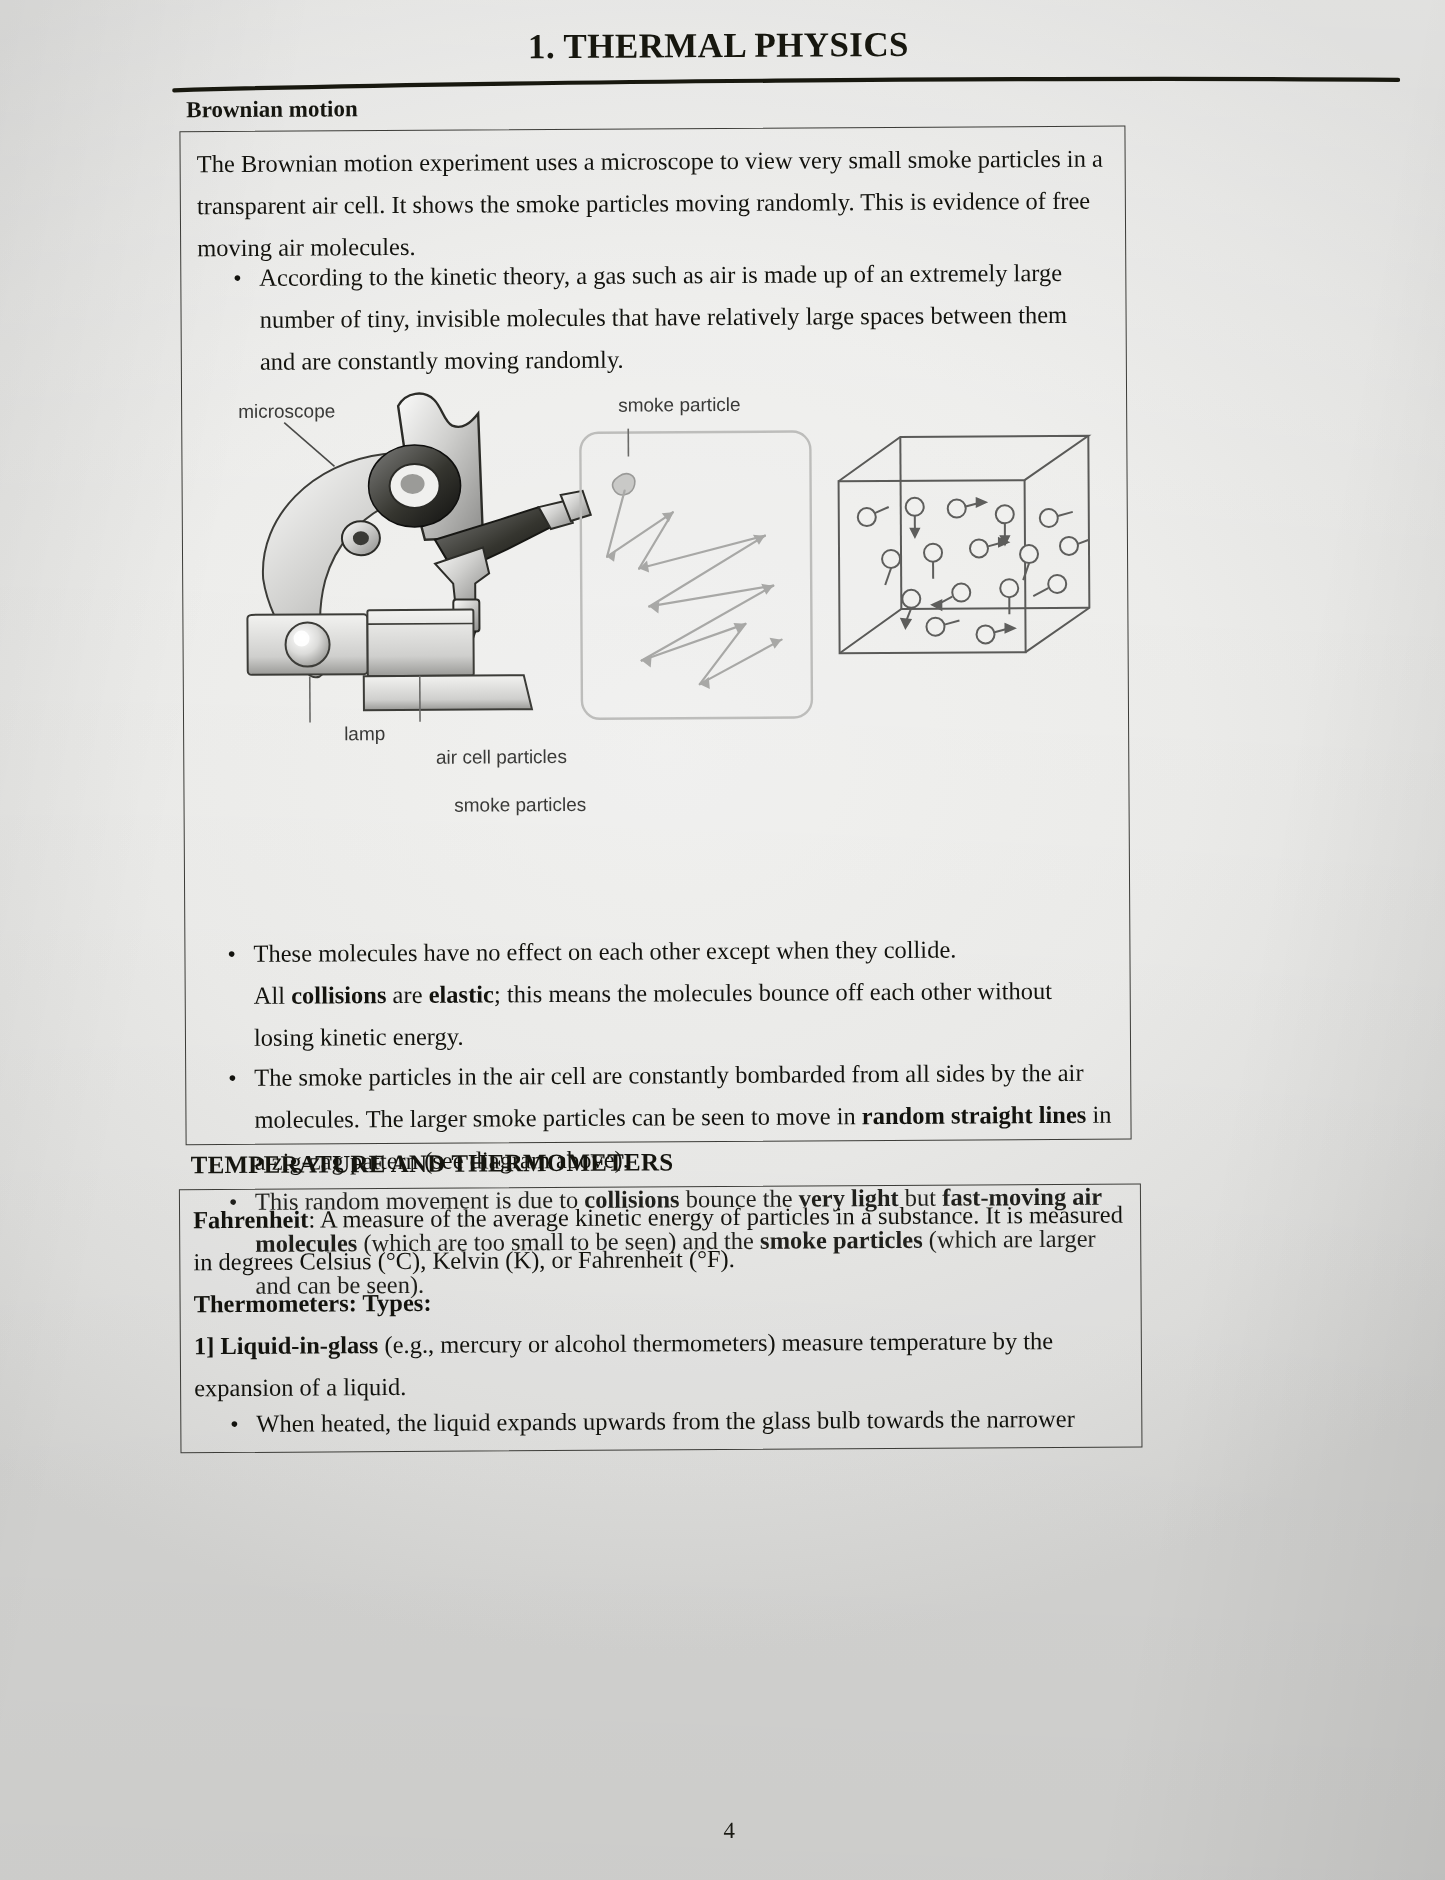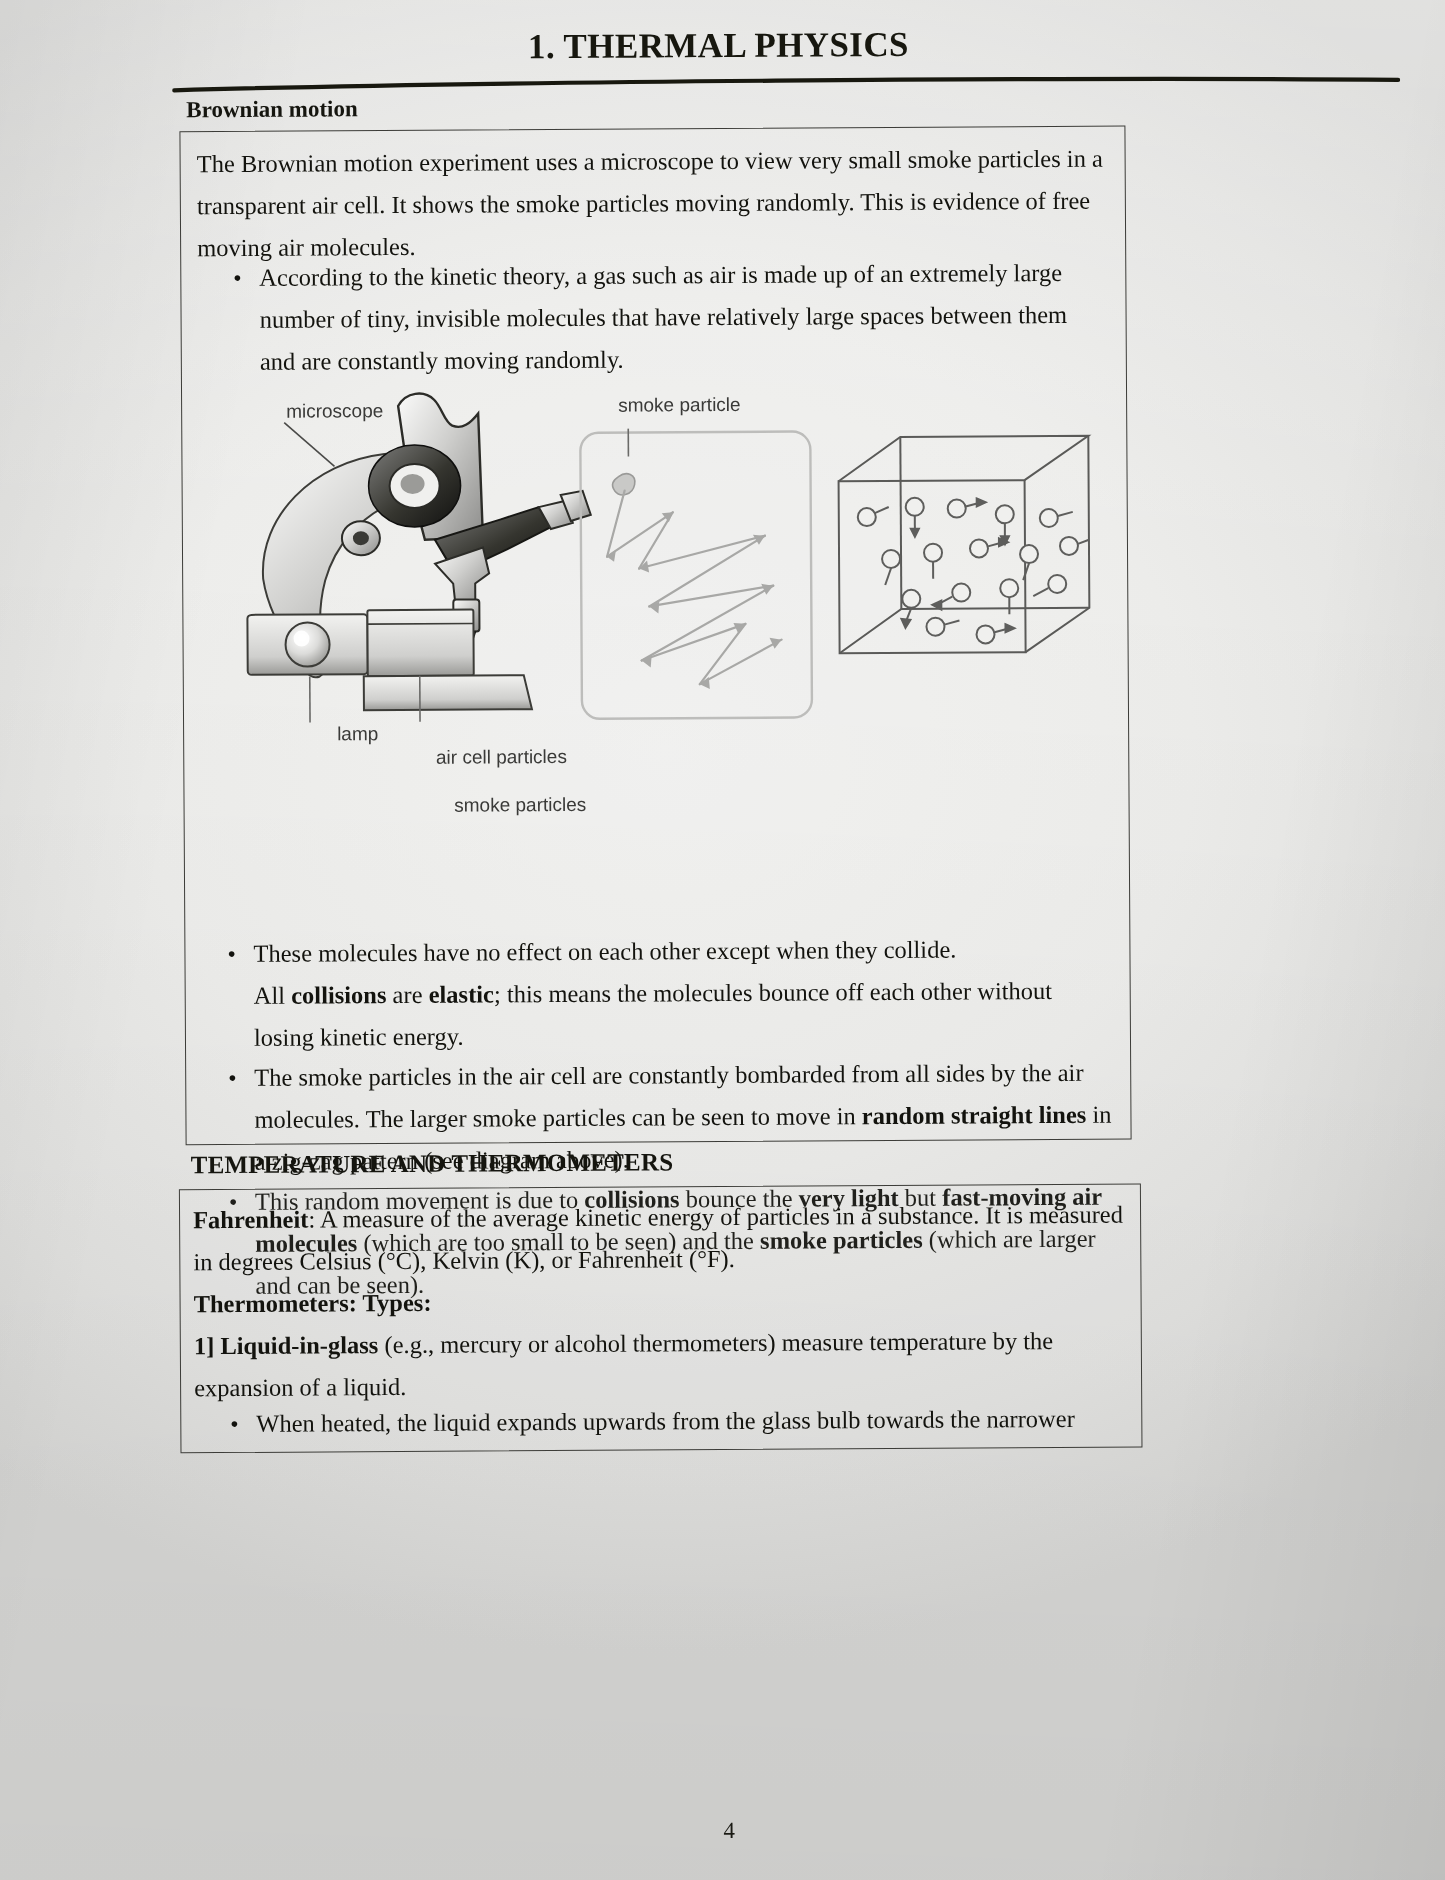--- a/index.html
+++ b/index.html
@@ -144,23 +144,23 @@
     height: 400px;
   }
   .diagram-label {
     position: absolute;
     font-family: "Liberation Sans", "DejaVu Sans", sans-serif;
     font-size: 19px;
     color: #3a3a38;
     white-space: pre;
     line-height: 24px;
   }
-  #label-microscope { top: 17px; left: 40px; margin-left: 48px; }
+  #label-microscope { top: 17px; left: 40px; }
   #label-smoke-particle { top: 13px; left: 372px; margin-left: 48px; }
-  #label-lamp { top: 340px; left: 137px; text-align: right; }
+  #label-lamp { top: 340px; left: 144px; text-align: right; }
   #label-aircell { top: 340px; left: 204px; }
 
   
   #page-number {
     position: absolute;
     top: 1818px;
     left: 0;
     width: 100%;
     text-align: center;
     font-family: "Liberation Serif", "DejaVu Serif", serif;

